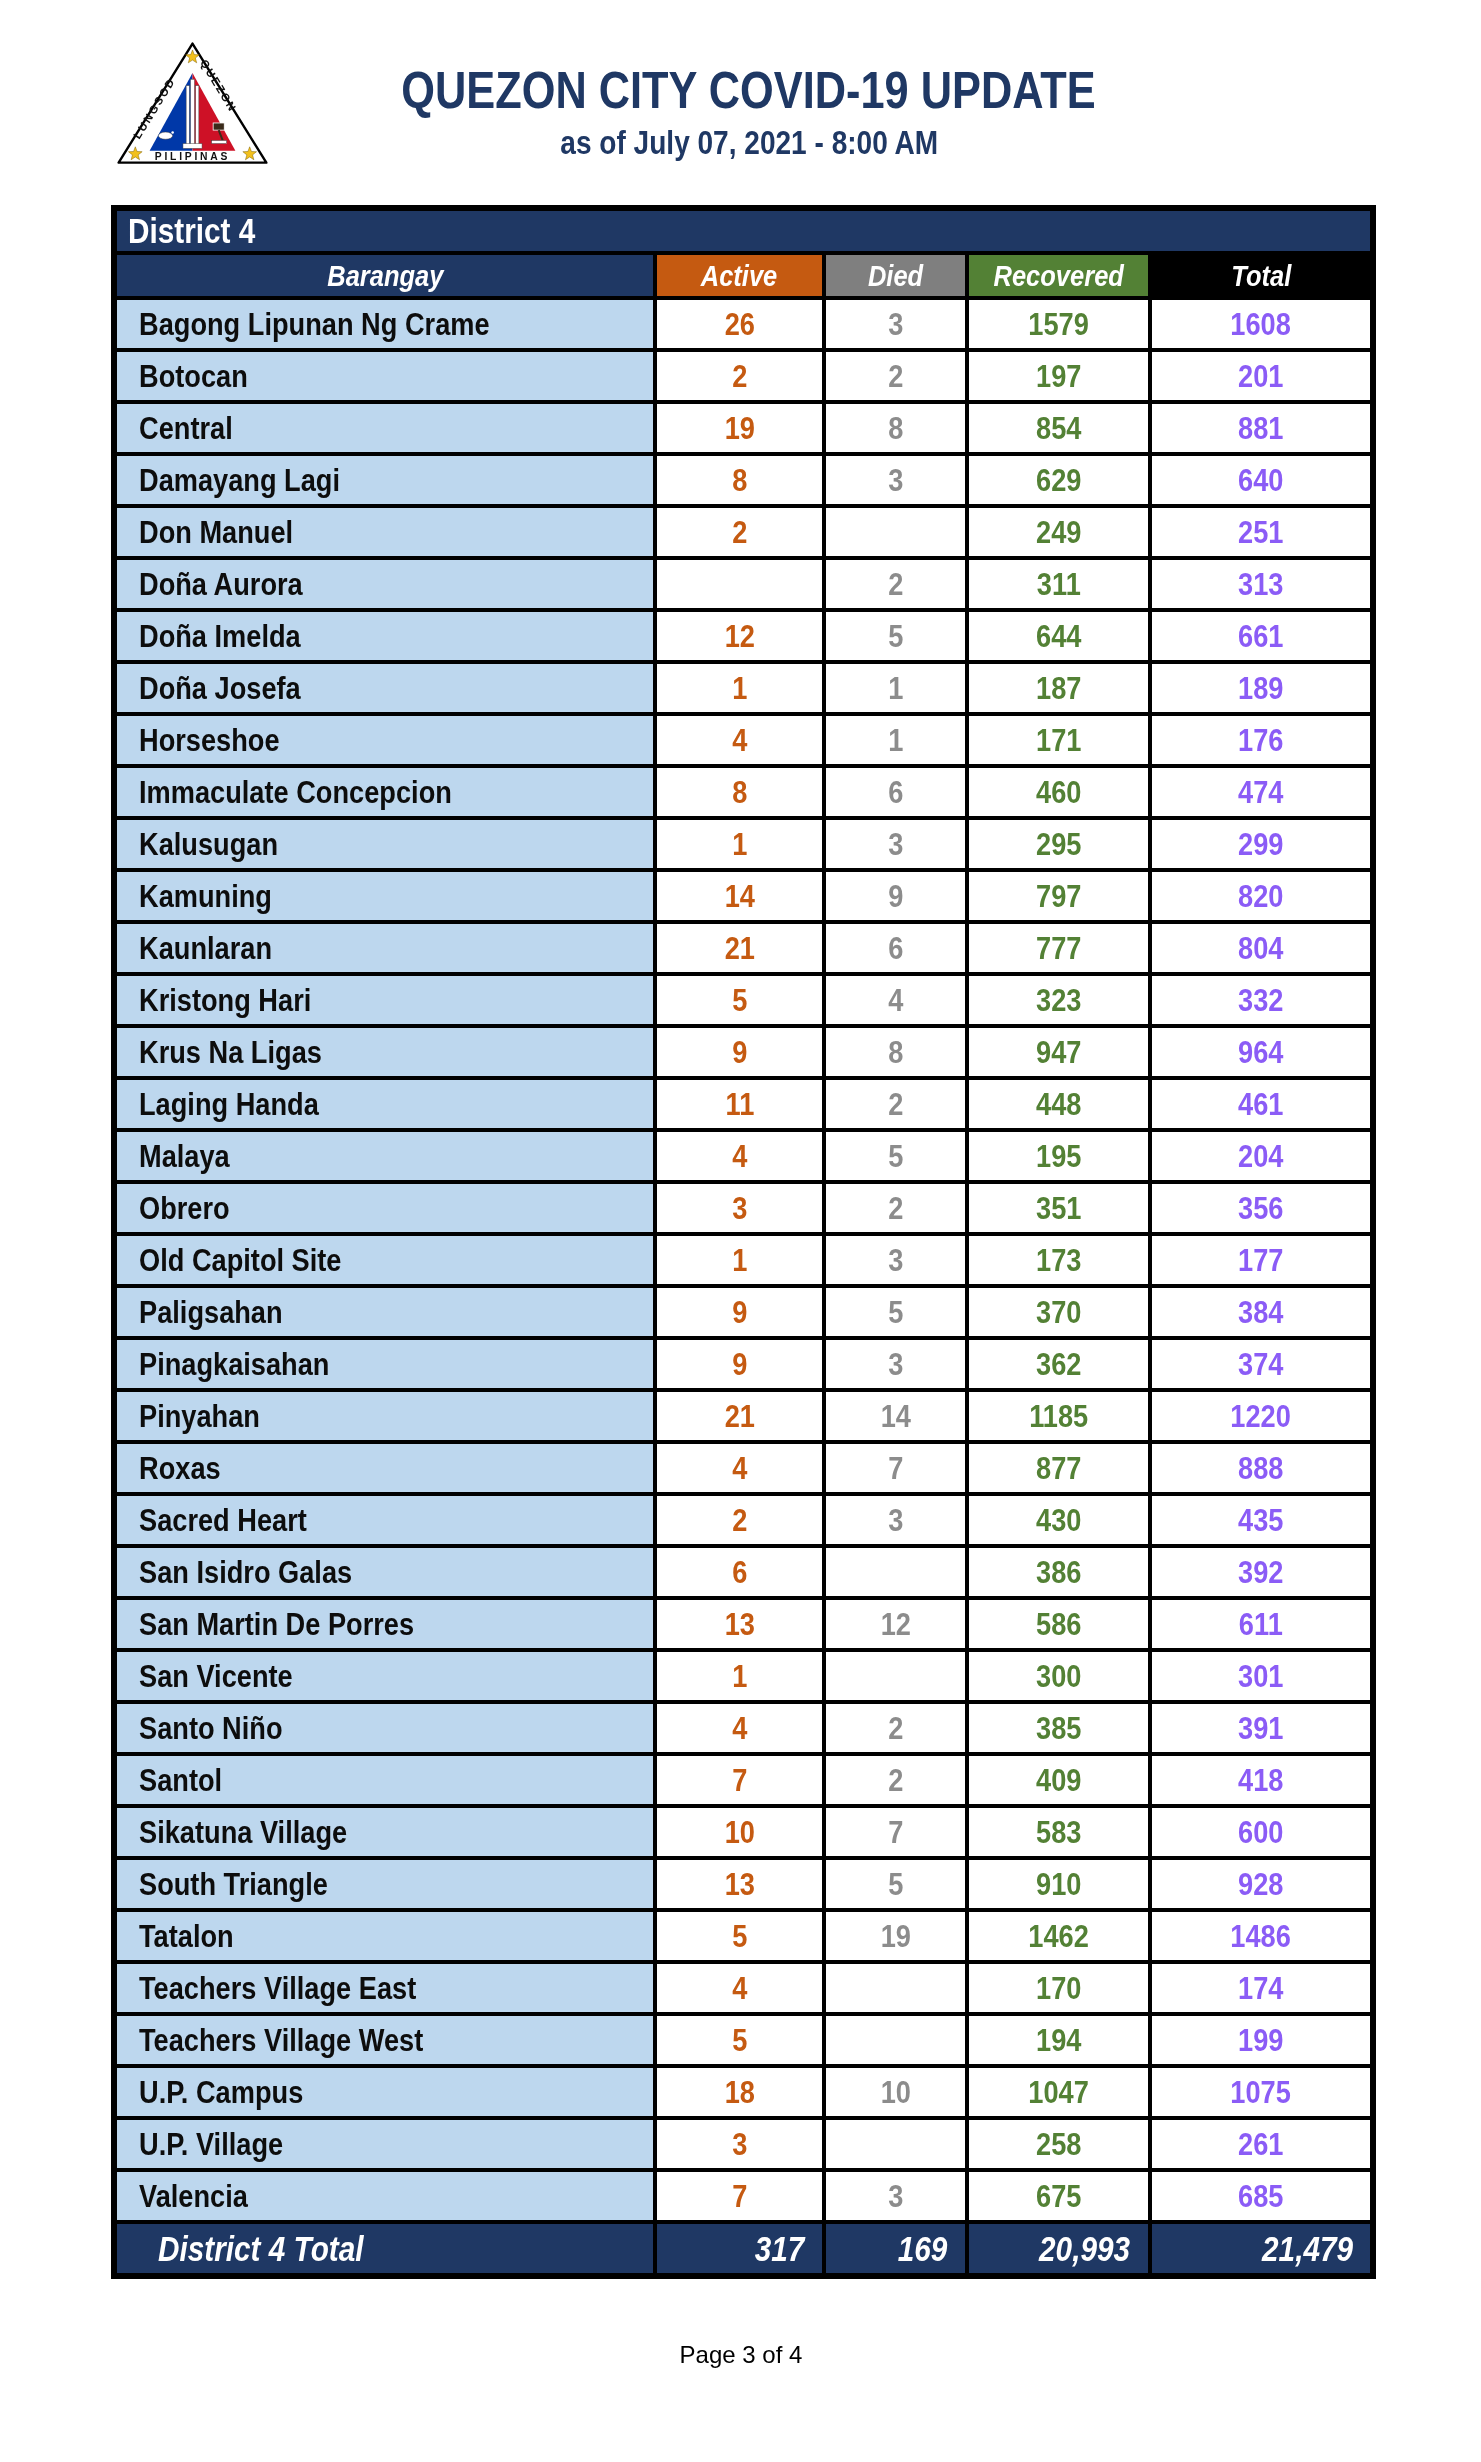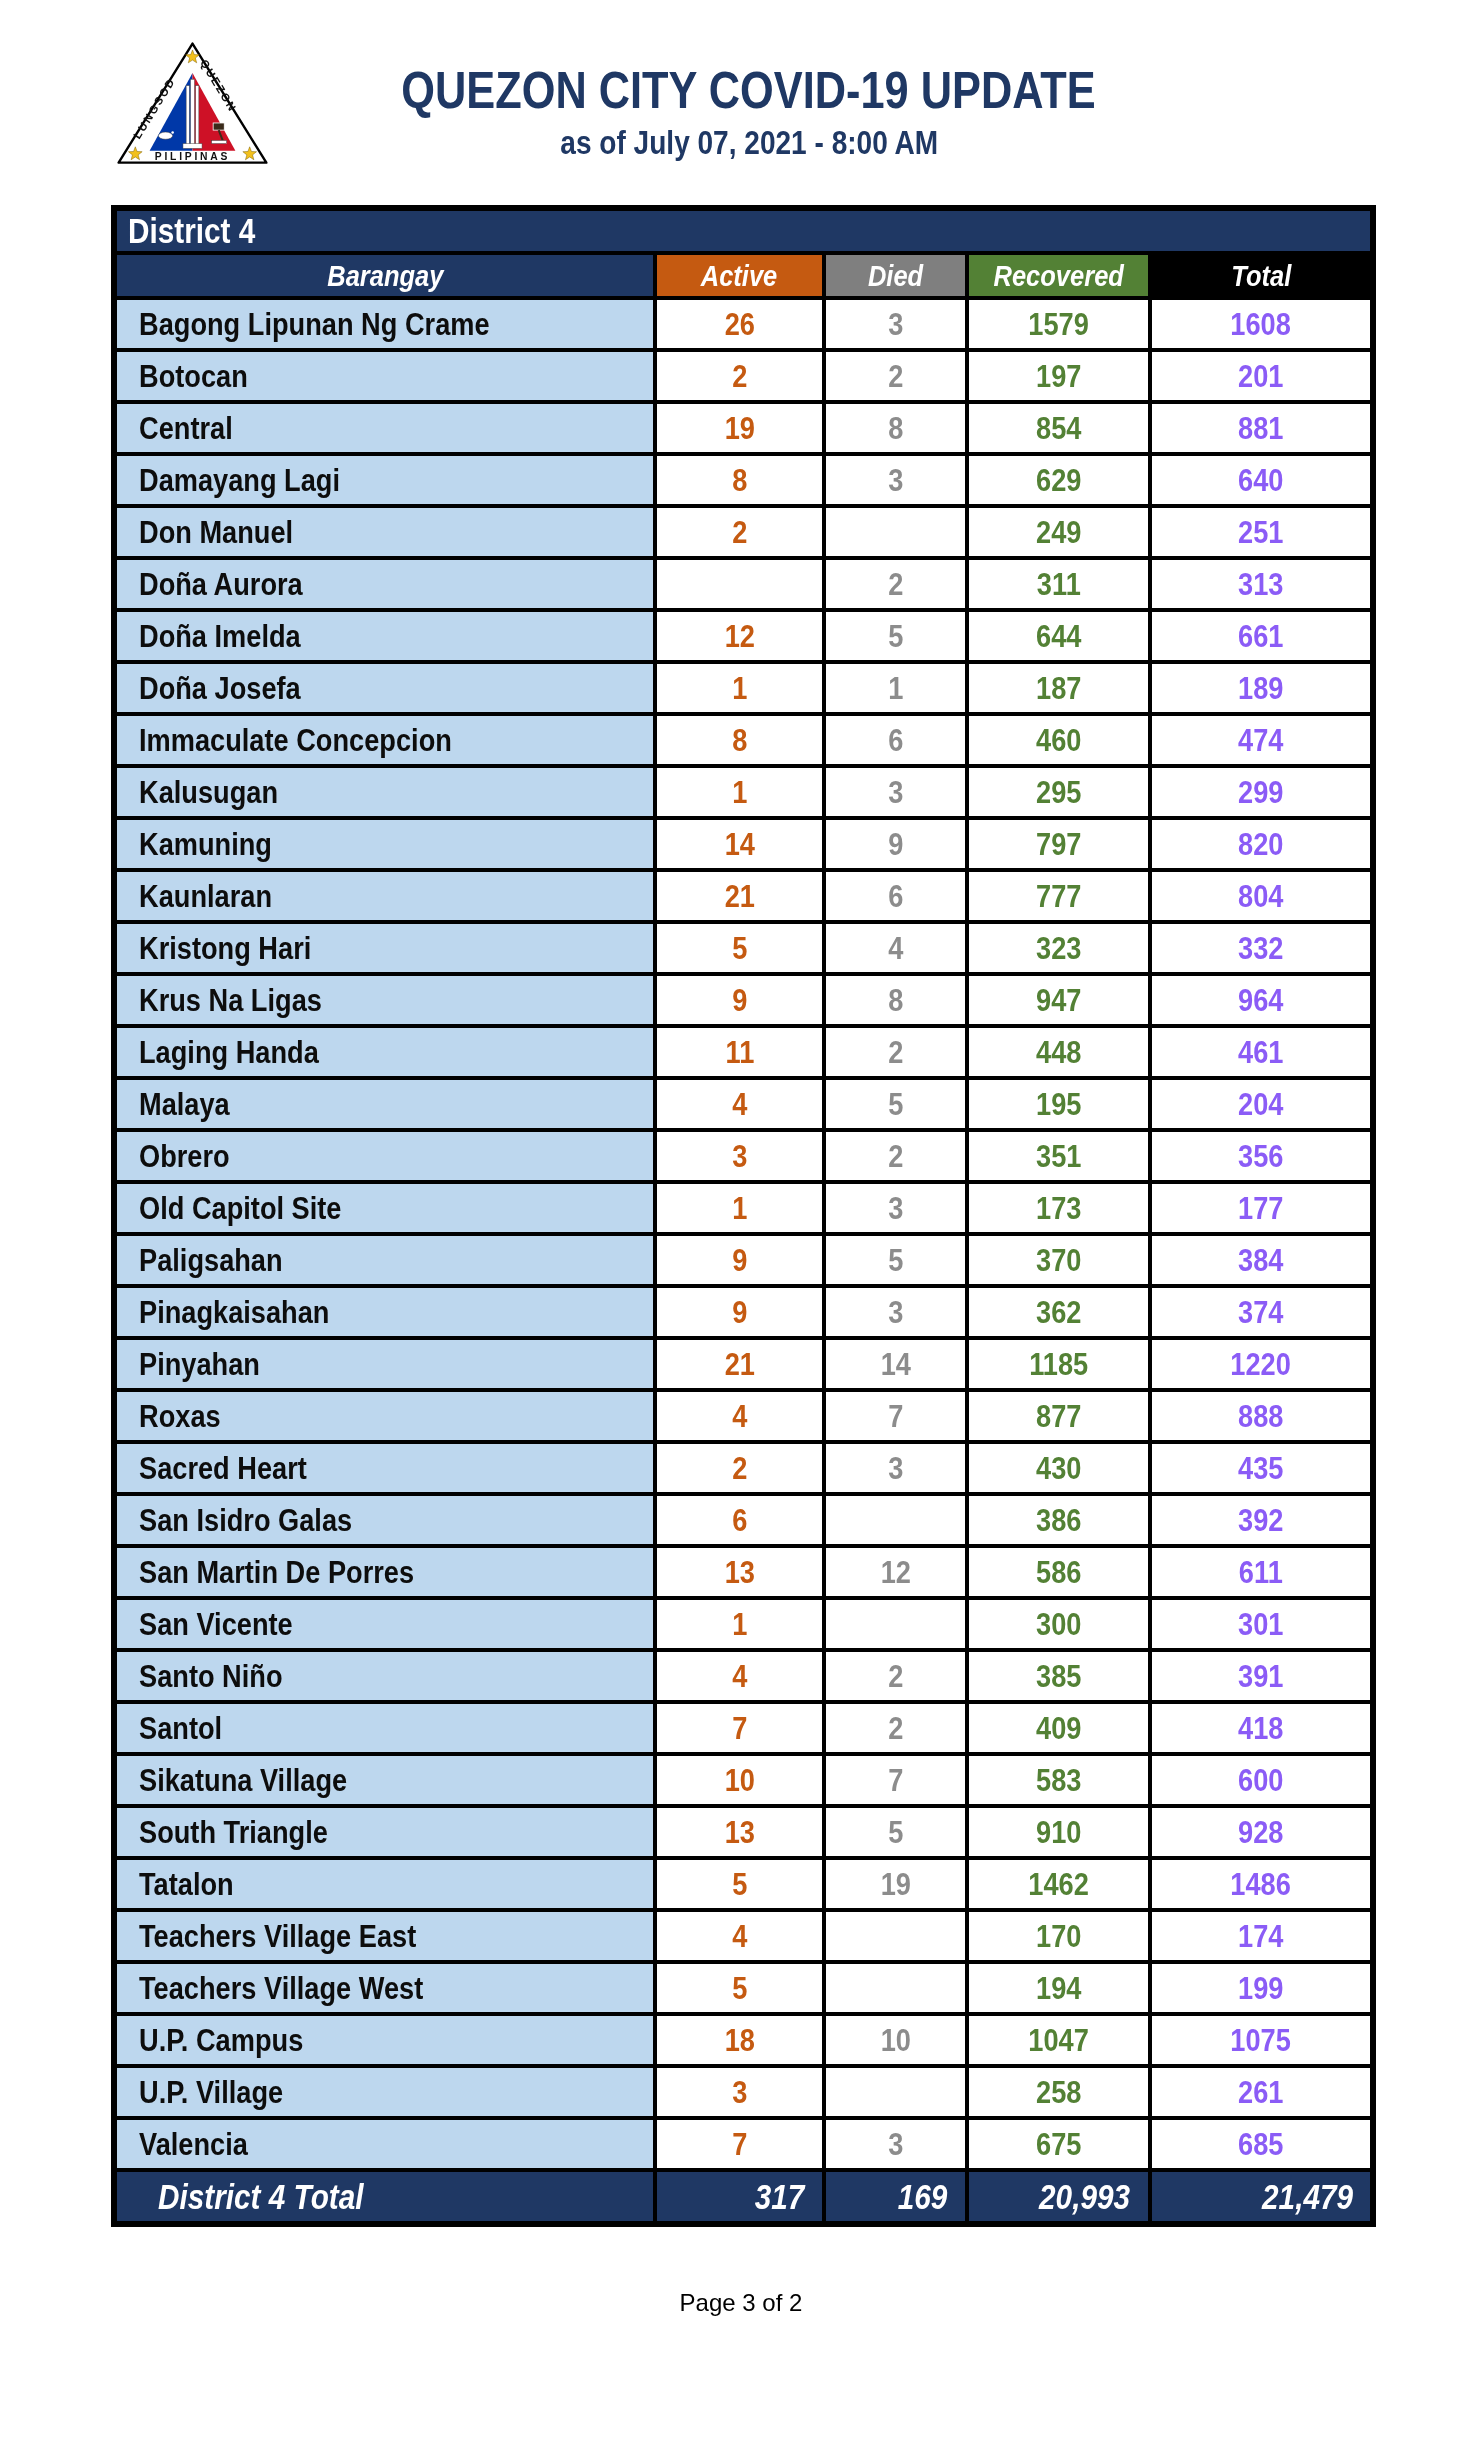--- a/index.html
+++ b/index.html
@@ -193,20 +193,27 @@
     <td class="total"><span class="tx total-tx">661</span></td>
   </tr>
         <tr>
     <td class="name"><span class="tx left name-tx">Doña Josefa</span></td>
     <td class="active"><span class="tx active-tx">1</span></td>
     <td class="died"><span class="tx died-tx">1</span></td>
     <td class="recovered"><span class="tx recovered-tx">187</span></td>
     <td class="total"><span class="tx total-tx">189</span></td>
   </tr>
         <tr>
+    <td class="name"><span class="tx left name-tx">Horseshoe</span></td>
+    <td class="active"><span class="tx active-tx">4</span></td>
+    <td class="died"><span class="tx died-tx">1</span></td>
+    <td class="recovered"><span class="tx recovered-tx">171</span></td>
+    <td class="total"><span class="tx total-tx">176</span></td>
+  </tr>
+        <tr>
     <td class="name"><span class="tx left name-tx">Immaculate Concepcion</span></td>
     <td class="active"><span class="tx active-tx">8</span></td>
     <td class="died"><span class="tx died-tx">6</span></td>
     <td class="recovered"><span class="tx recovered-tx">460</span></td>
     <td class="total"><span class="tx total-tx">474</span></td>
   </tr>
         <tr>
     <td class="name"><span class="tx left name-tx">Kalusugan</span></td>
     <td class="active"><span class="tx active-tx">1</span></td>
     <td class="died"><span class="tx died-tx">3</span></td>
@@ -401,17 +408,17 @@
         <td class="t-label"><span class="tx left">District 4 Total</span></td>
         <td class="t-val"><span class="tx right">317</span></td>
         <td class="t-val"><span class="tx right">169</span></td>
         <td class="t-val"><span class="tx right">20,993</span></td>
         <td class="t-val"><span class="tx right">21,479</span></td>
       </tr>
     </tfoot>
   </table>
 
   <div class="footer">
-    <span>Page 3 of 2</span>
+    <span>Page 3 of 4</span>
   </div>
 
 </div>
 
 
 </body></html>

